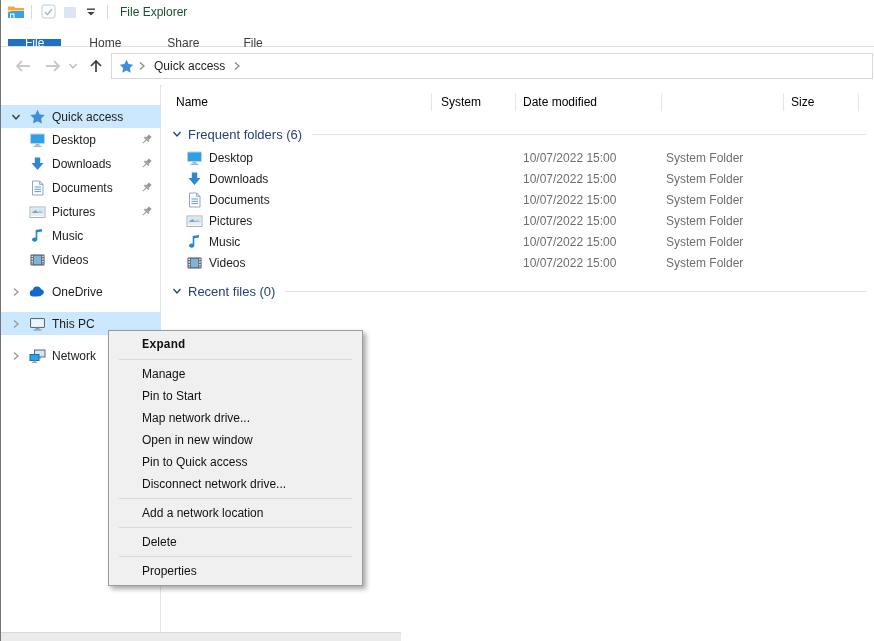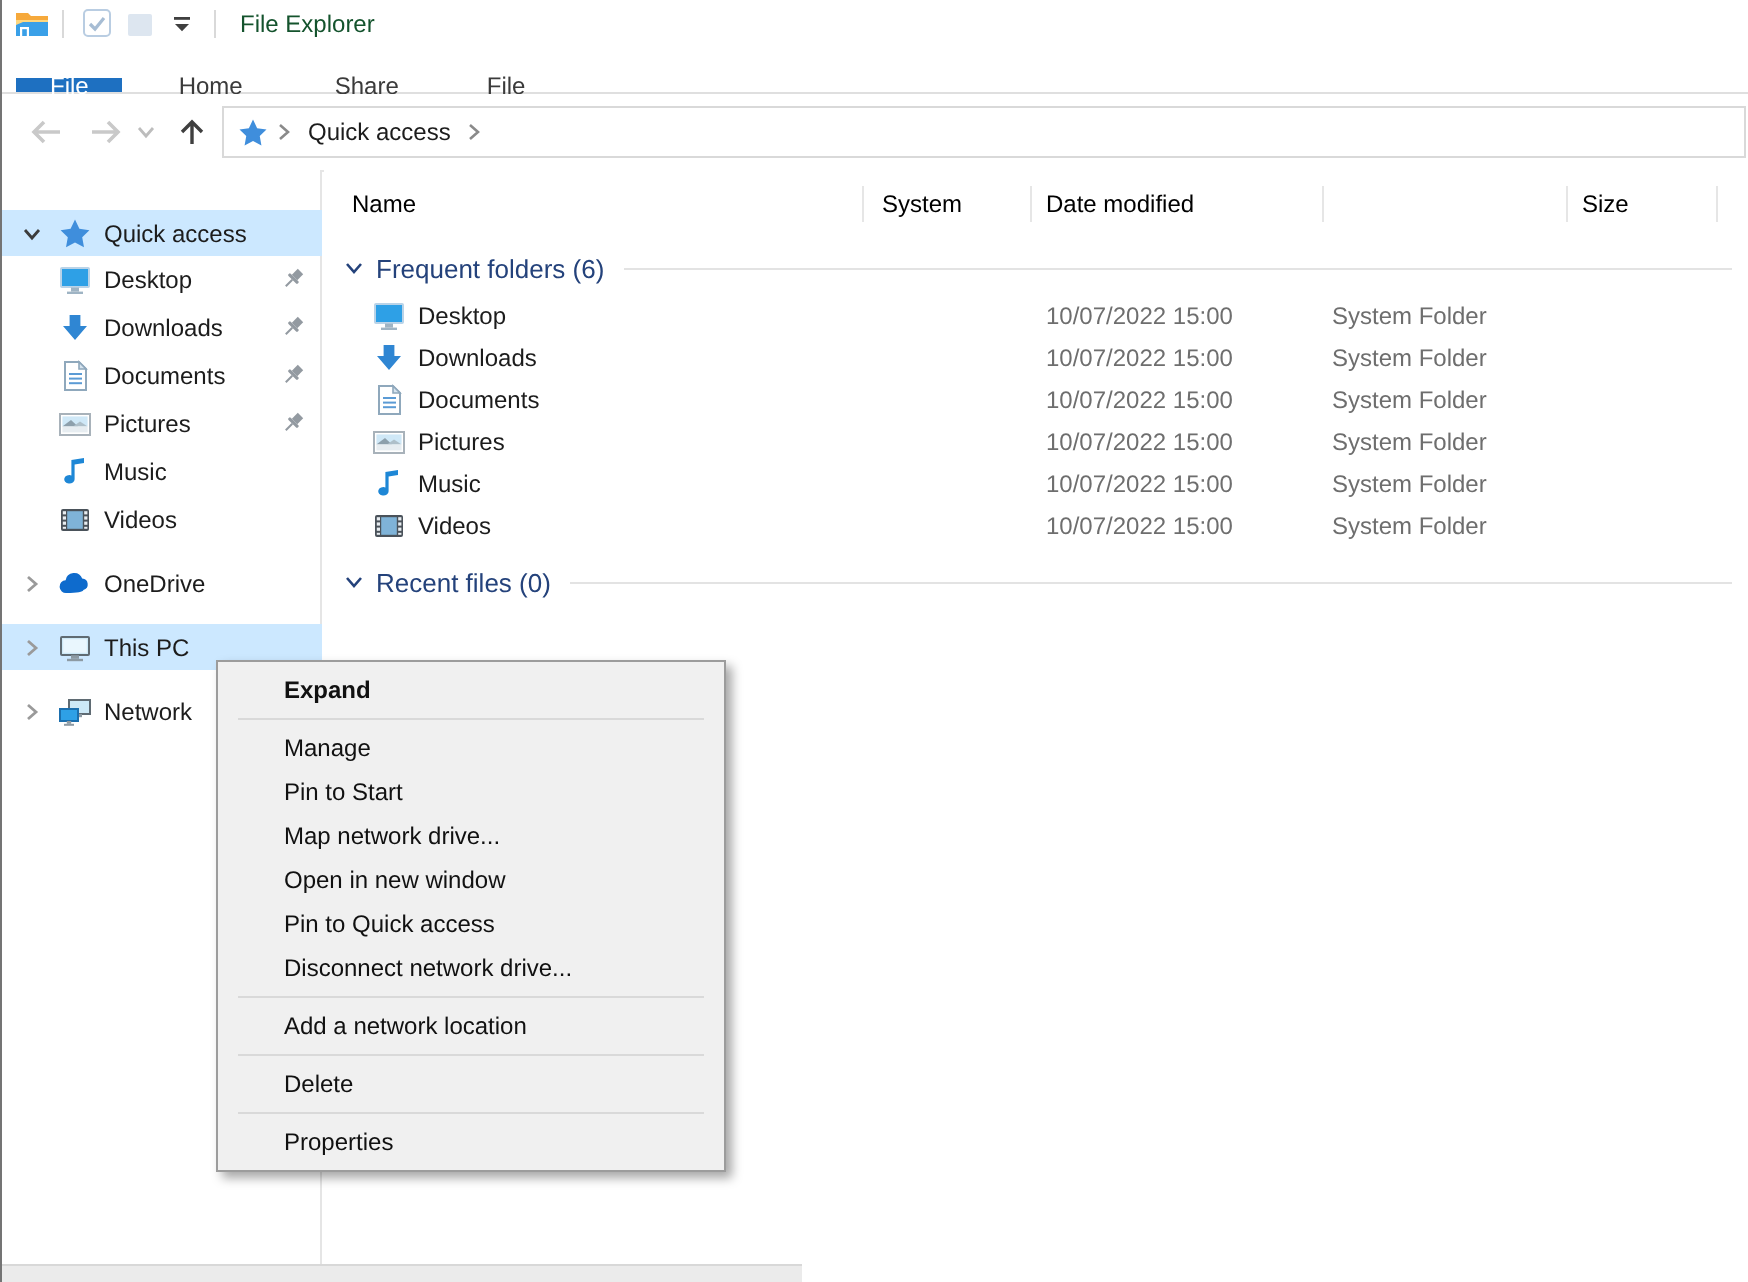--- a/index.html
+++ b/index.html
@@ -44,21 +44,21 @@
   .grouphead .gline{flex:1;border-top:1px solid #e3e3e3;margin-left:10px;}
   .frow{position:absolute;left:0;right:0;height:21px;display:flex;align-items:center;}
   .frow .ficon{width:17px;height:16px;margin-left:24px;flex:0 0 auto;}
   .frow .fname{margin-left:6px;white-space:nowrap;}
   .frow .fdate{position:absolute;left:361px;color:#6e6e6e;}
   .frow .ftype{position:absolute;left:504px;color:#6e6e6e;}
   
   .ctxmenu{position:absolute;left:107px;top:330px;width:255px;background:#f0f0f0;border:1px solid #9c9c9c;
     box-shadow:3px 3px 5px rgba(0,0,0,0.35);padding:3px 0;box-sizing:border-box;z-index:50;}
   .mi{height:22px;line-height:22px;padding-left:33px;color:#111;}
-  .mi.bold{font-weight:bold;}
+  .mi.bold{font-weight:bold;font-family:Liberation Mono, monospace;}
   .msep{border-top:1px solid #d9d9d9;margin:3px 10px 3px 10px;}
   
   .bstrip{position:absolute;left:0;bottom:0;width:400px;height:9px;background:#ebebeb;border-top:1px solid #d8d8d8;box-sizing:border-box;}
   svg{display:block;}
 </style>
 </head>
 <body>
 
 <svg width="0" height="0" style="position:absolute">
   <defs>

